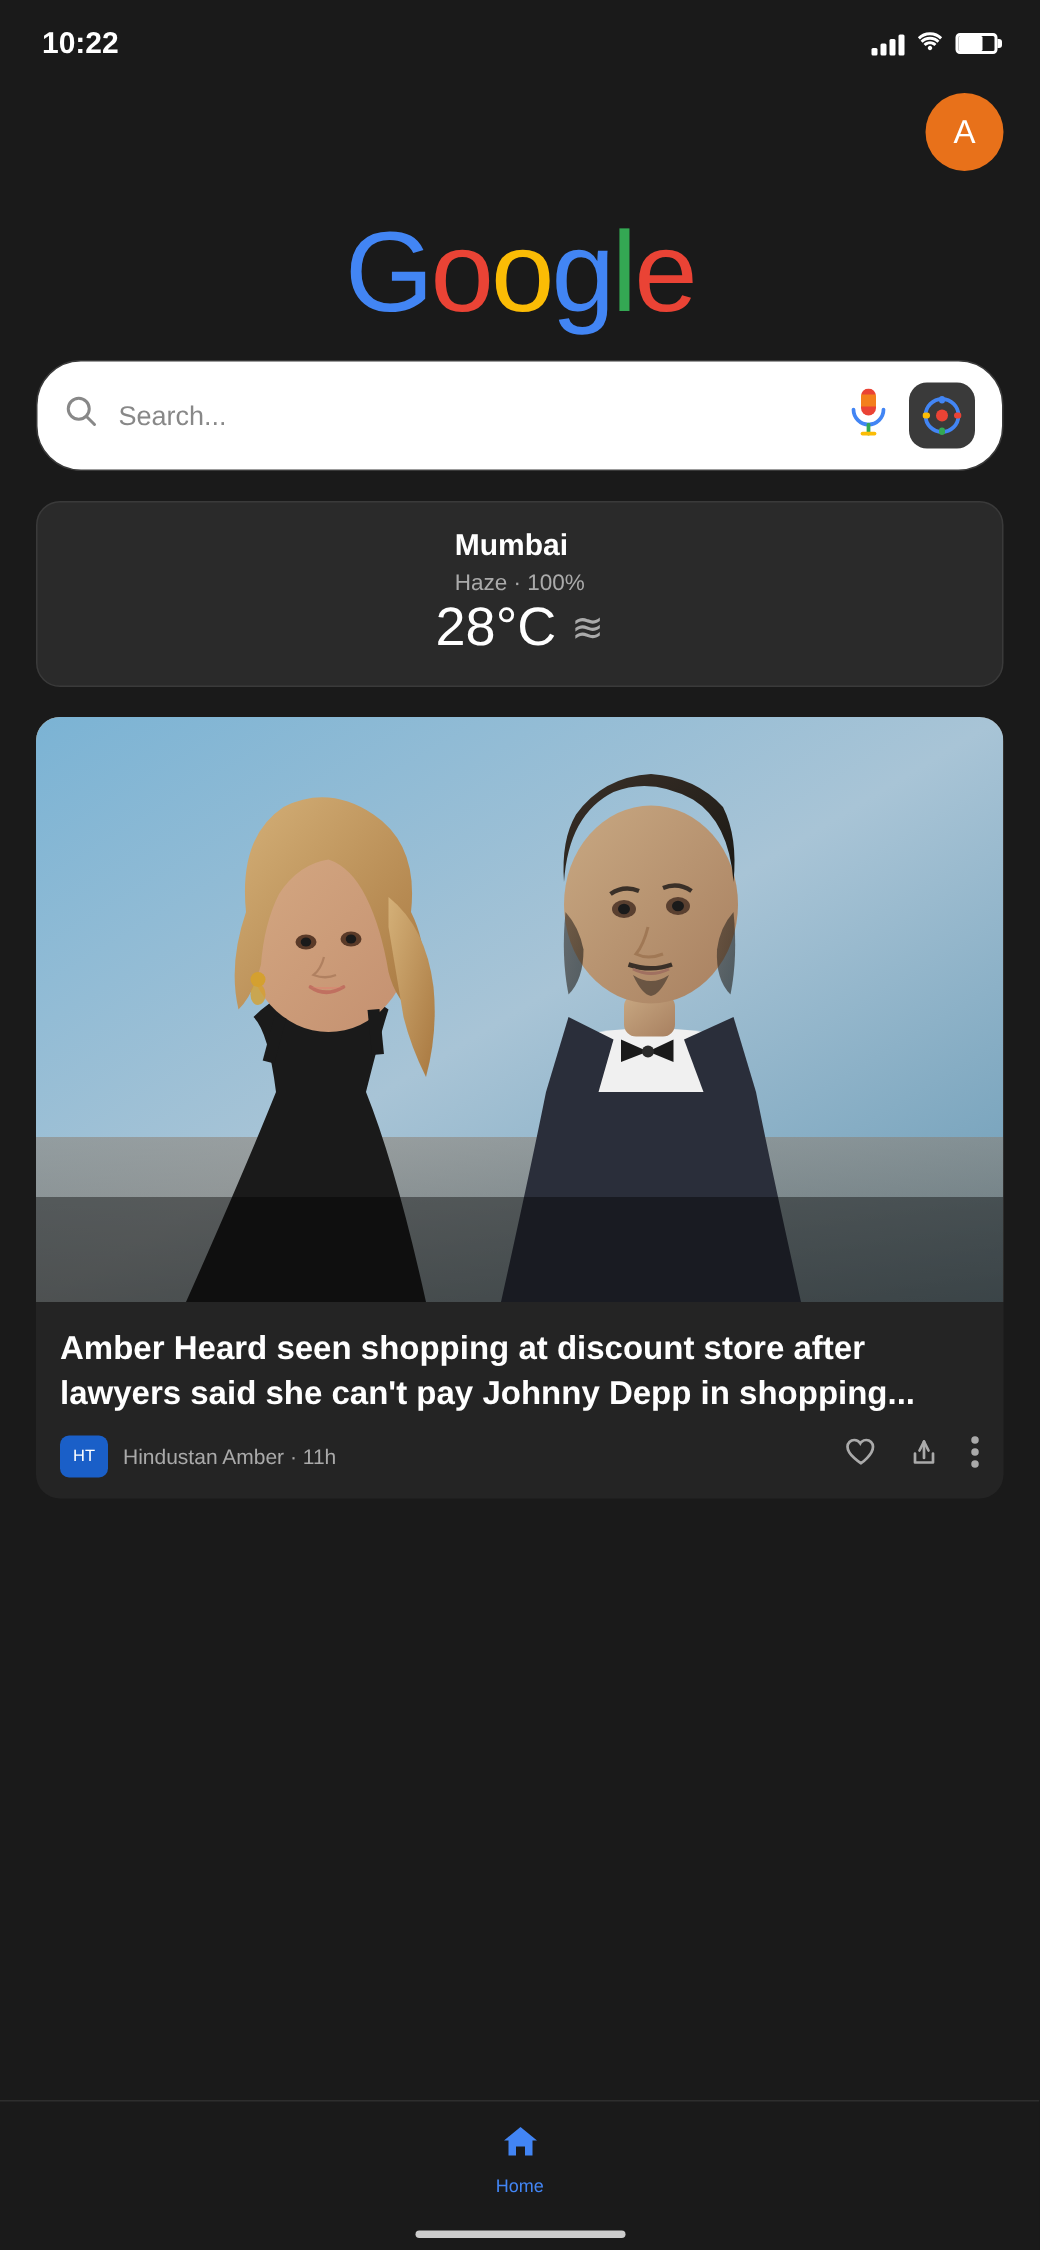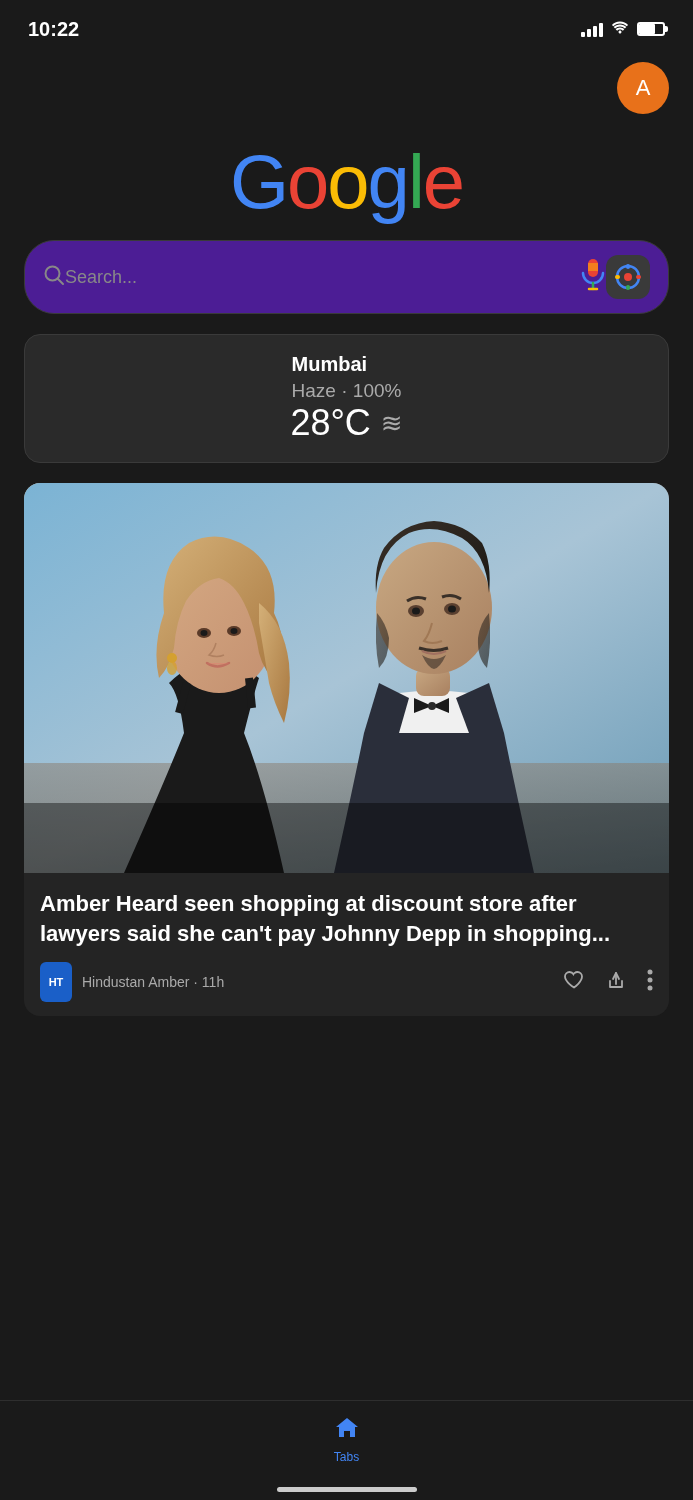--- a/index.html
+++ b/index.html
@@ -122,25 +122,26 @@
     .g-yellow { color: #FBBC05; }
     .g-green { color: #34A853; }
 
     
     .search-bar-container {
       padding: 0 24px;
       margin-bottom: 20px;
     }
 
     .search-bar {
-      background: #4c1d95;
+      background: #ffffff;
       border-radius: 30px;
       display: flex;
       align-items: center;
       padding: 14px 18px;
+      gap: 14px;
       border: 1px solid #3a3a3a;
     }
 
     .search-icon-wrap {
       color: #888;
       font-size: 20px;
     }
 
     .search-input-text {
       flex: 1;
@@ -171,21 +172,21 @@
       flex-direction: column;
     }
 
     .weather-left .city {
       font-size: 20px;
       font-weight: 700;
       color: white;
     }
 
     .weather-left .condition {
-      font-size: 19px;
+      font-size: 15px;
       color: #aaa;
       margin-top: 4px;
     }
 
     .weather-right {
       display: flex;
       align-items: center;
       gap: 10px;
     }
 
@@ -241,28 +242,28 @@
     }
 
     .news-source {
       display: flex;
       align-items: center;
       gap: 10px;
     }
 
     .news-source-logo {
       width: 32px;
-      height: 40px;
+      height: 28px;
       border-radius: 6px;
       background: #1a5fc8;
       display: flex;
       align-items: center;
       justify-content: center;
       font-size: 11px;
-      font-weight: 700;
+      font-weight: 400;
       color: white;
     }
 
     .news-source-text {
       font-size: 14px;
       color: #aaa;
     }
 
     .news-actions {
       display: flex;
@@ -554,19 +555,19 @@
 </div>
 
 <div class="bottom-nav">
 
   <div class="nav-item active">
     <span class="nav-icon">
       <svg width="26" height="24" viewBox="0 0 26 24" fill="#4285F4">
         <path d="M13 3 L2 12 L5 12 L5 22 L10 22 L10 16 L16 16 L16 22 L21 22 L21 12 L24 12 Z"></path>
       </svg>
     </span>
-    <span class="nav-label">Tabs</span>
+    <span class="nav-label">Home</span>
   </div>
 
 
 
   <div class="home-indicator"></div>
 </div>
 
 </body></html>

